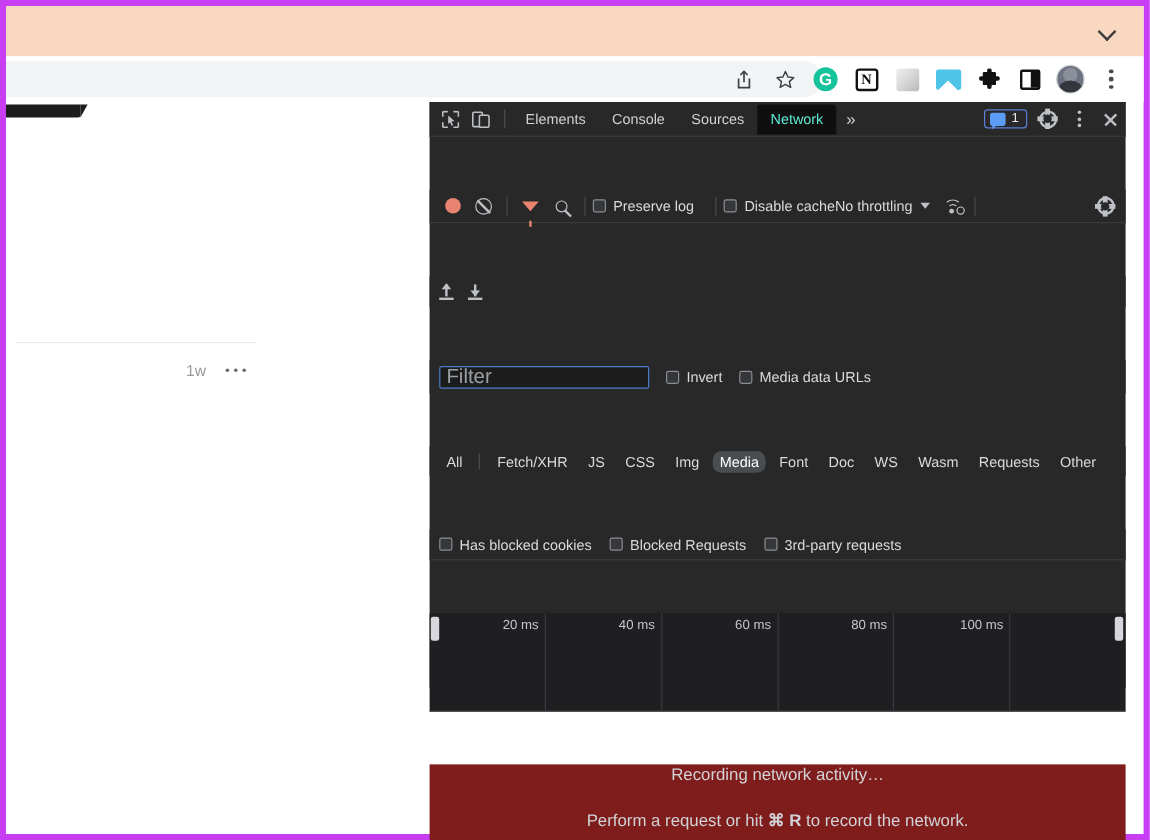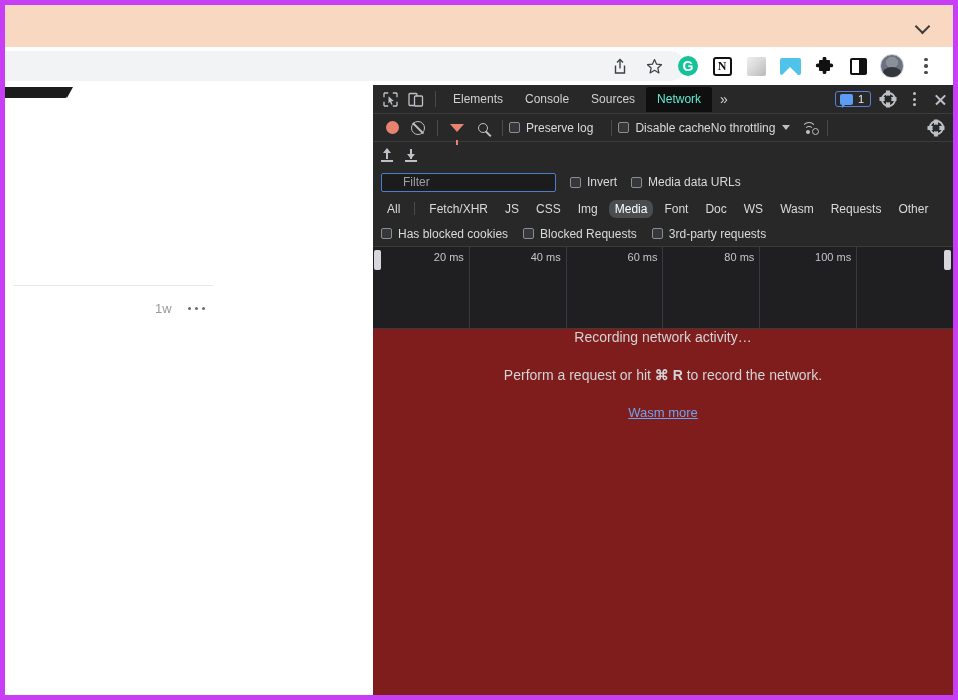--- a/index.html
+++ b/index.html
@@ -184,26 +184,26 @@
     cursor: pointer;
   }
   .page-meta .dots i {
     width: 3.5px; height: 3.5px; border-radius: 50%;
     background: #6b6b6b; display: block;
   }
 
   
   .devtools {
     position: absolute;
-    left: 373px; top: 85px;
-    width: 580px; height: 610px;
+    left: 358px; top: 85px;
+    width: 580px; height: 488px;
     background: #282828;
     color: #e8eaed;
     font-size: 12px;
-    display: flex; flex-direction: column;
+    display: flex; flex-direction: column; gap: 44px;
   }
 
   .dt-tabbar {
     height: 29px;
     background: #282828;
     border-bottom: 1px solid #3b3b3b;
     display: flex; align-items: center;
     padding-left: 4px;
     flex: 0 0 29px;
   }
@@ -375,22 +375,22 @@
     height: 28px; flex: 0 0 28px;
     display: flex; align-items: center;
     padding: 0 8px; gap: 14px;
     background: #282828;
   }
   .filter-input {
     width: 175px; height: 19px;
     background: #1c1c1c;
     border: 1px solid #4a7ecb;
     border-radius: 2px;
-    color: #fca5a5; font-size: 12px;
-    padding: 0 21px;
+    color: #fca5a5; font-size: 17px;
+    padding: 0 5px;
     outline: none;
     font-family: "Liberation Sans", sans-serif;
   }
   .filter-input::placeholder { color: #9aa0a6; }
 
   
   .dt-typerow {
     height: 25px; flex: 0 0 25px;
     display: flex; align-items: center;
     padding: 0 8px; gap: 5px;
@@ -427,20 +427,21 @@
     background: #d6d6dc;
     border-radius: 2px;
     cursor: ew-resize;
     z-index: 3;
   }
   .ov-handle.left { left: 1px; }
   .ov-handle.right { right: 2px; }
   .ov-grid {
     position: absolute; left: 0; right: 0; top: 0; bottom: 0;
     display: flex;
+    justify-content: center;
   }
   .ov-cell {
     flex: 1;
     border-right: 1px solid #3a3a3e;
     position: relative;
   }
   .ov-cell .lbl {
     position: absolute; right: 5px; top: 4px;
     font-size: 11px; color: #c3c5c8;
     white-space: nowrap;

